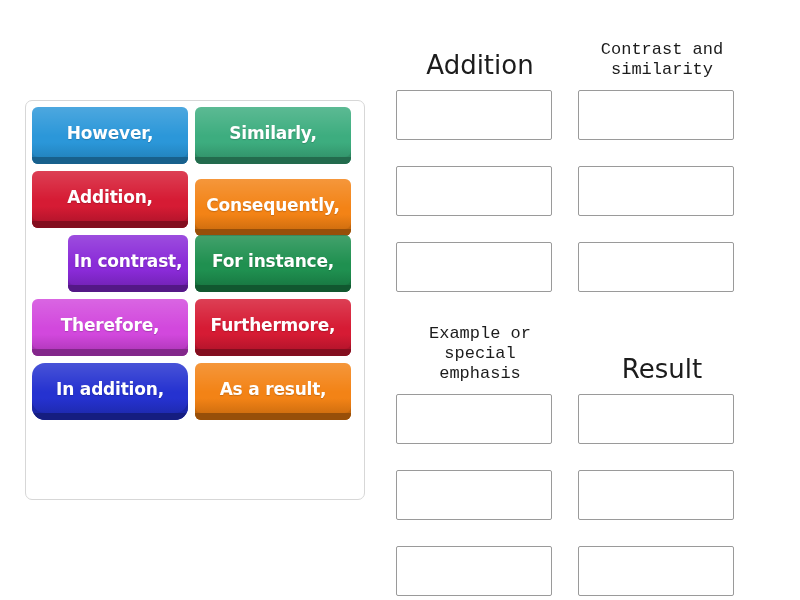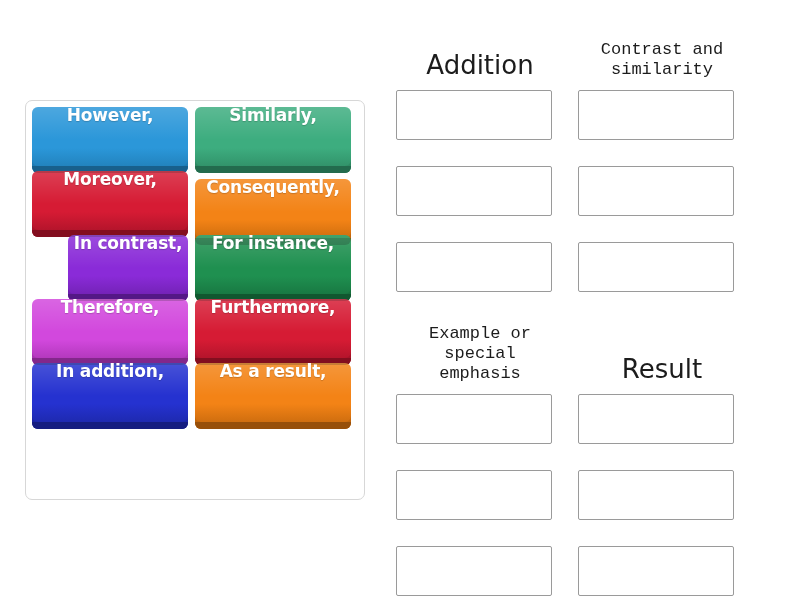--- a/index.html
+++ b/index.html
@@ -33,22 +33,23 @@
     display: grid;
     grid-template-columns: 156px 156px;
     grid-auto-rows: 57px;
     column-gap: 7px;
     row-gap: 7px;
   }
   .tile {
     position: relative;
     border-radius: 6px;
     display: flex;
+    align-items: center;
     justify-content: center;
-    height: 66px;
+    height: 57px;
     box-sizing: border-box;
     cursor: move;
     user-select: none;
     overflow: hidden;
   }
   .tile .tile-label {
     position: relative;
     z-index: 2;
     color: #ffffff;
     font-weight: bold;
@@ -135,38 +136,38 @@
 
 <div id="tile-pool">
   <div id="tile-grid">
       <div class="tile" style="background: linear-gradient(rgb(43, 151, 217) 0%, rgb(43, 151, 217) 62%, rgb(31, 124, 180) 100%); box-shadow: rgb(31, 124, 180) 0px -7px 0px inset;">
         <span class="tile-label">However,</span>
       </div>
       <div class="tile" style="background: linear-gradient(rgb(61, 173, 127) 0%, rgb(61, 173, 127) 62%, rgb(46, 138, 99) 100%); box-shadow: rgb(46, 138, 99) 0px -7px 0px inset;">
         <span class="tile-label">Similarly,</span>
       </div>
       <div class="tile" style="background: linear-gradient(rgb(214, 27, 52) 0%, rgb(214, 27, 52) 62%, rgb(168, 18, 40) 100%); box-shadow: rgb(168, 18, 40) 0px -7px 0px inset;">
-        <span class="tile-label">Moreover,</span>
+        <span class="tile-label">Addition,</span>
       </div>
       <div class="tile" style="background: linear-gradient(rgb(243, 131, 22) 0%, rgb(243, 131, 22) 62%, rgb(194, 102, 12) 100%); box-shadow: rgb(194, 102, 12) 0px -7px 0px inset; margin-top: 8px;">
         <span class="tile-label">Consequently,</span>
       </div>
       <div class="tile" style="background: linear-gradient(rgb(138, 43, 216) 0%, rgb(138, 43, 216) 62%, rgb(108, 31, 172) 100%); box-shadow: rgb(108, 31, 172) 0px -7px 0px inset; margin-left: 36px;">
         <span class="tile-label">In contrast,</span>
       </div>
       <div class="tile" style="background: linear-gradient(rgb(31, 144, 80) 0%, rgb(31, 144, 80) 62%, rgb(22, 112, 61) 100%); box-shadow: rgb(22, 112, 61) 0px -7px 0px inset;">
         <span class="tile-label">For instance,</span>
       </div>
       <div class="tile" style="background: linear-gradient(rgb(210, 72, 221) 0%, rgb(210, 72, 221) 62%, rgb(168, 51, 178) 100%); box-shadow: rgb(168, 51, 178) 0px -7px 0px inset;">
         <span class="tile-label">Therefore,</span>
       </div>
       <div class="tile" style="background: linear-gradient(rgb(214, 27, 52) 0%, rgb(214, 27, 52) 62%, rgb(168, 18, 40) 100%); box-shadow: rgb(168, 18, 40) 0px -7px 0px inset;">
         <span class="tile-label">Furthermore,</span>
       </div>
-      <div class="tile" style="background: linear-gradient(rgb(37, 50, 208) 0%, rgb(37, 50, 208) 62%, rgb(27, 38, 164) 100%); box-shadow: rgb(27, 38, 164) 0px -7px 0px inset;">
+      <div class="tile" style="background: linear-gradient(rgb(37, 50, 208) 0%, rgb(37, 50, 208) 62%, rgb(27, 38, 164) 100%); box-shadow: rgb(27, 38, 164) 0px -7px 0px inset; border-radius: 13px;">
         <span class="tile-label">In addition,</span>
       </div>
       <div class="tile" style="background: linear-gradient(rgb(243, 131, 22) 0%, rgb(243, 131, 22) 62%, rgb(194, 102, 12) 100%); box-shadow: rgb(194, 102, 12) 0px -7px 0px inset;">
         <span class="tile-label">As a result,</span>
       </div>
     </div>
 </div>
 
 <div id="categories">
     <div class="cat-row">

